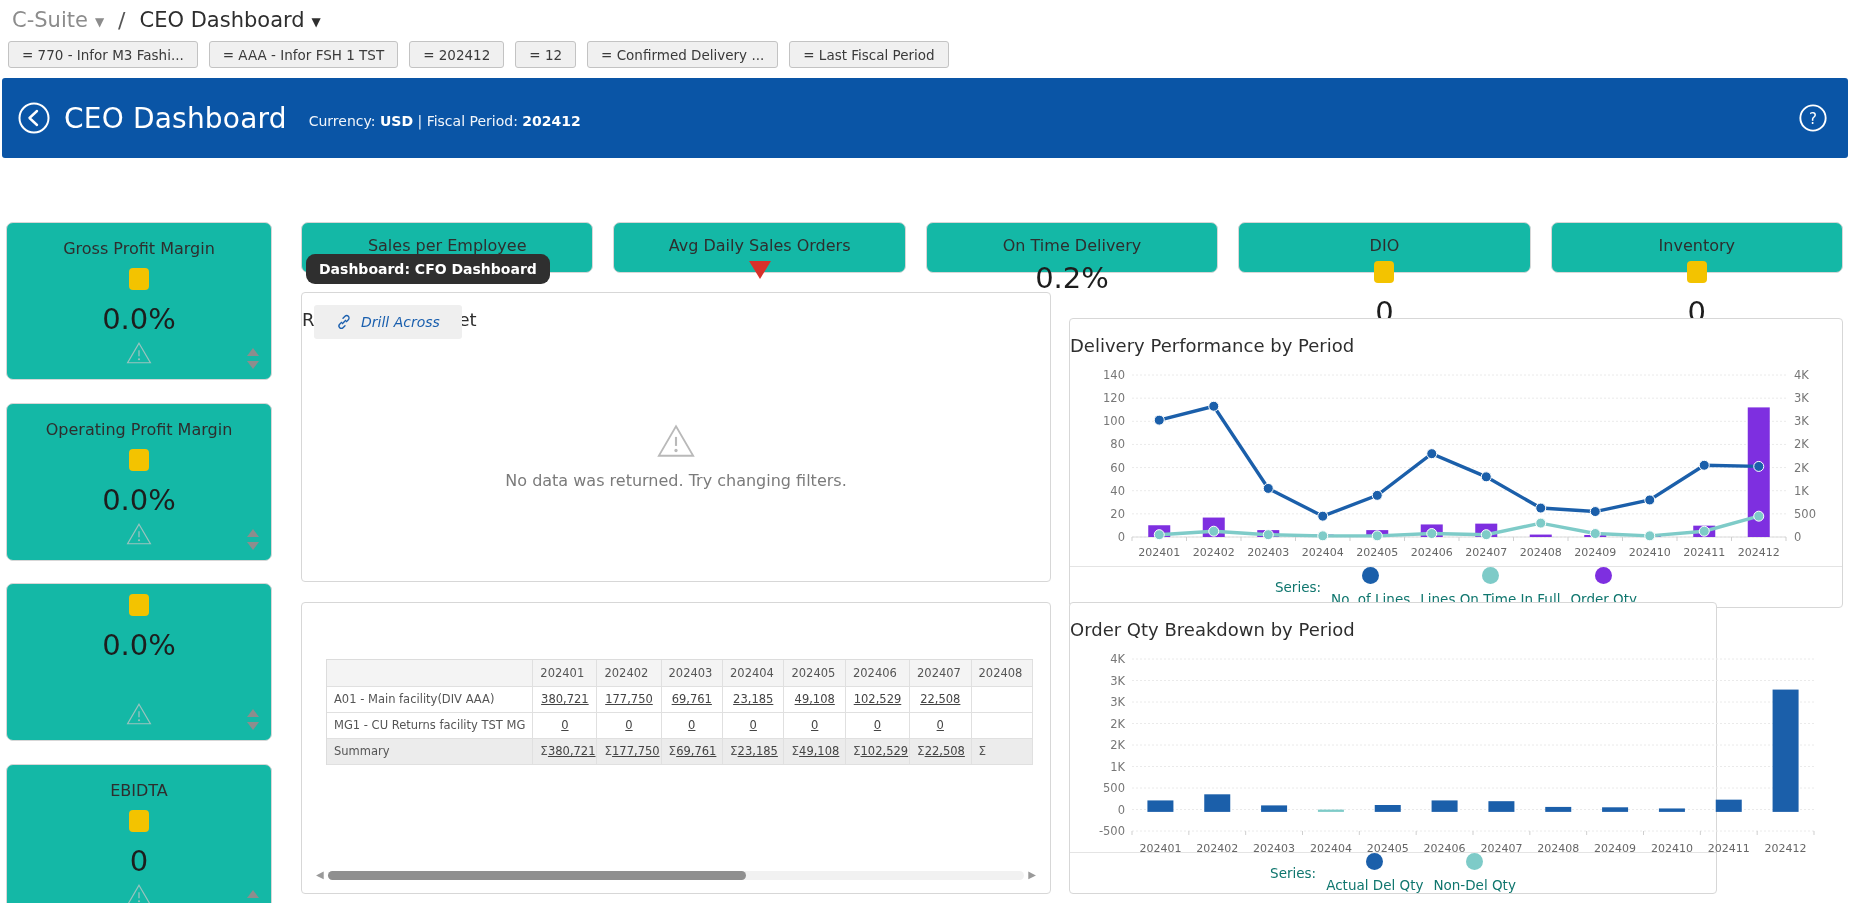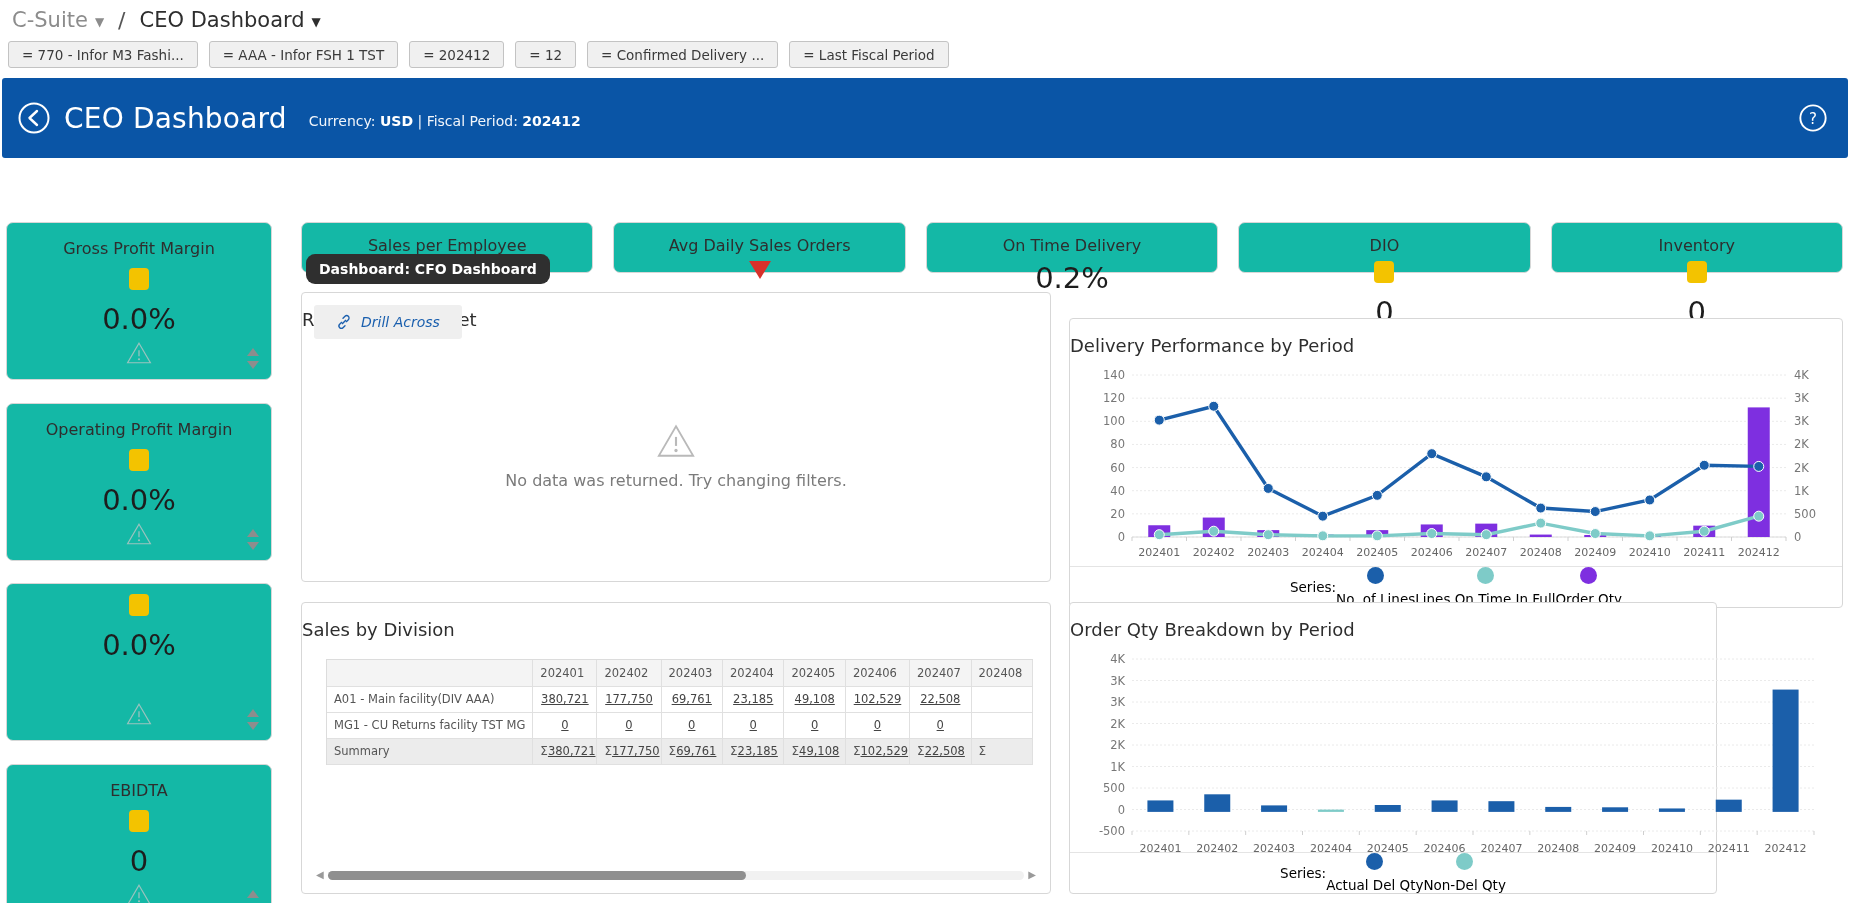--- a/index.html
+++ b/index.html
@@ -61,21 +61,21 @@
   #panel-order{left:1069px;top:602px;width:648px;height:292px;}
 
   .drill-btn{position:absolute;left:12px;top:12px;background:#efefef;border-radius:3px;height:34px;
              display:flex;align-items:center;gap:9px;padding:0 22px;cursor:pointer;}
   .drill-btn span{color:#1a5fae;font-size:14px;font-style:italic;}
 
   .empty-state{position:absolute;left:0;right:0;top:130px;text-align:center;}
   .empty-state .msg{color:#7b7b7b;font-size:16px;margin-top:8px;}
 
   .legend-row{position:absolute;left:0;right:0;bottom:0;height:40px;border-top:1px solid #e4e4e4;
-              display:flex;align-items:center;justify-content:center;gap:0;font-size:13.5px;color:#000000;}
+              display:flex;align-items:center;justify-content:center;gap:10px;font-size:13.5px;color:#0f766e;}
   .legend-item{display:flex;align-items:center;gap:7px;cursor:pointer;flex-direction:column;}
   .legend-dot{width:17px;height:17px;border-radius:50%;display:inline-block;}
 
   .chart-wrap{position:absolute;left:16px;top:48px;}
 
   
   .table-wrap{position:absolute;left:24px;top:56px;width:706px;overflow:hidden;border-left:1px solid #dcdcdc;border-top:1px solid #dcdcdc;}
   table.sales{border-collapse:collapse;table-layout:fixed;font-size:11.5px;color:#444;}
   table.sales td,table.sales th{border-right:1px solid #e0e0e0;border-bottom:1px solid #e0e0e0;padding:5px 7px;box-sizing:border-box;
     white-space:nowrap;overflow:hidden;height:26px;}
@@ -371,21 +371,20 @@
           <span>Lines On Time In Full</span>
         </span>
         <span class="legend-item">
           <span class="legend-dot" style="background: rgb(126, 47, 224);"></span>
           <span>Order Qty</span>
         </span>
       </div>
   </div>
 
   <div class="panel" id="panel-sales">
-    <div class="panel-title">Sales by Division</div>
     <div class="table-wrap" id="sales-table-mount">
         <table class="sales">
           <thead>
             <tr>
               <th class="namecell"></th>
               <th class="num">202401</th>
               <th class="num">202402</th>
               <th class="num">202403</th>
               <th class="num">202404</th>
               <th class="num">202405</th>

